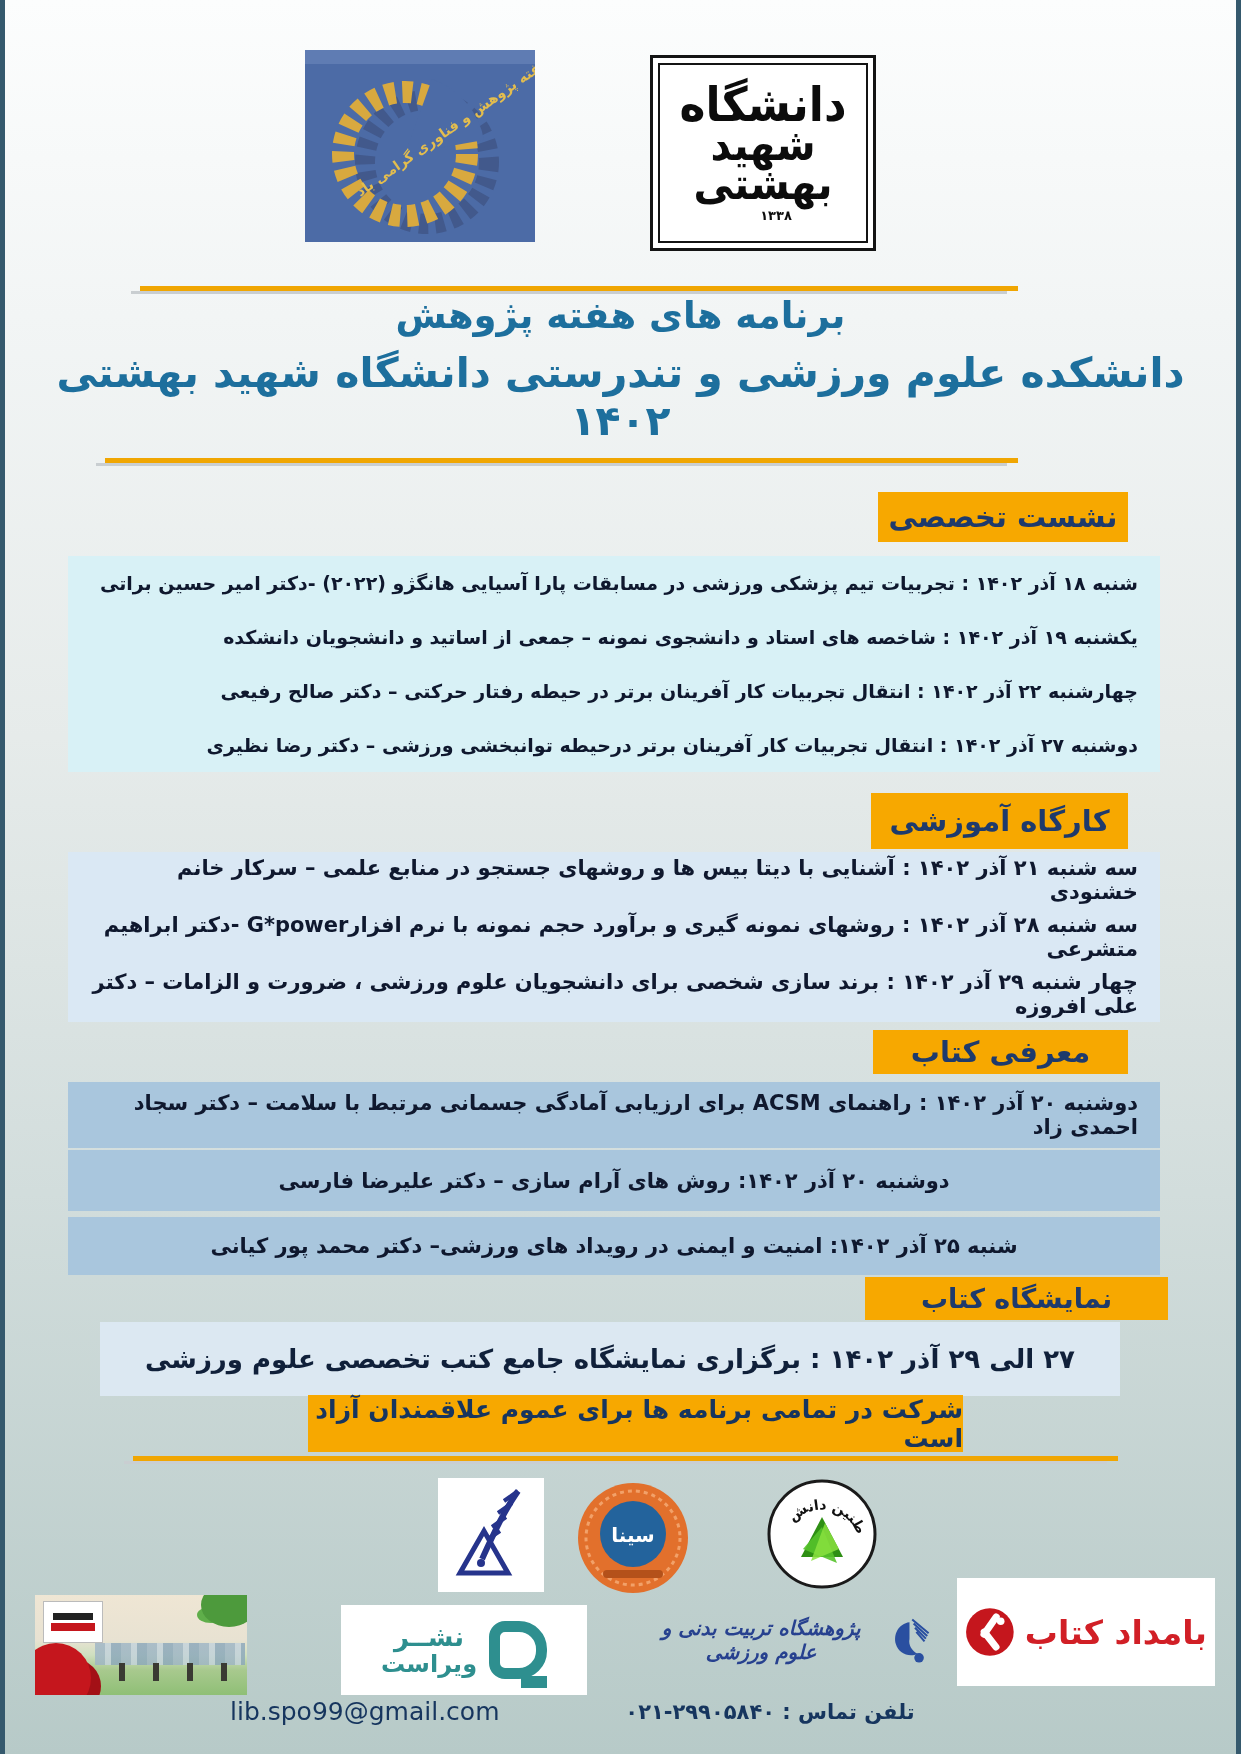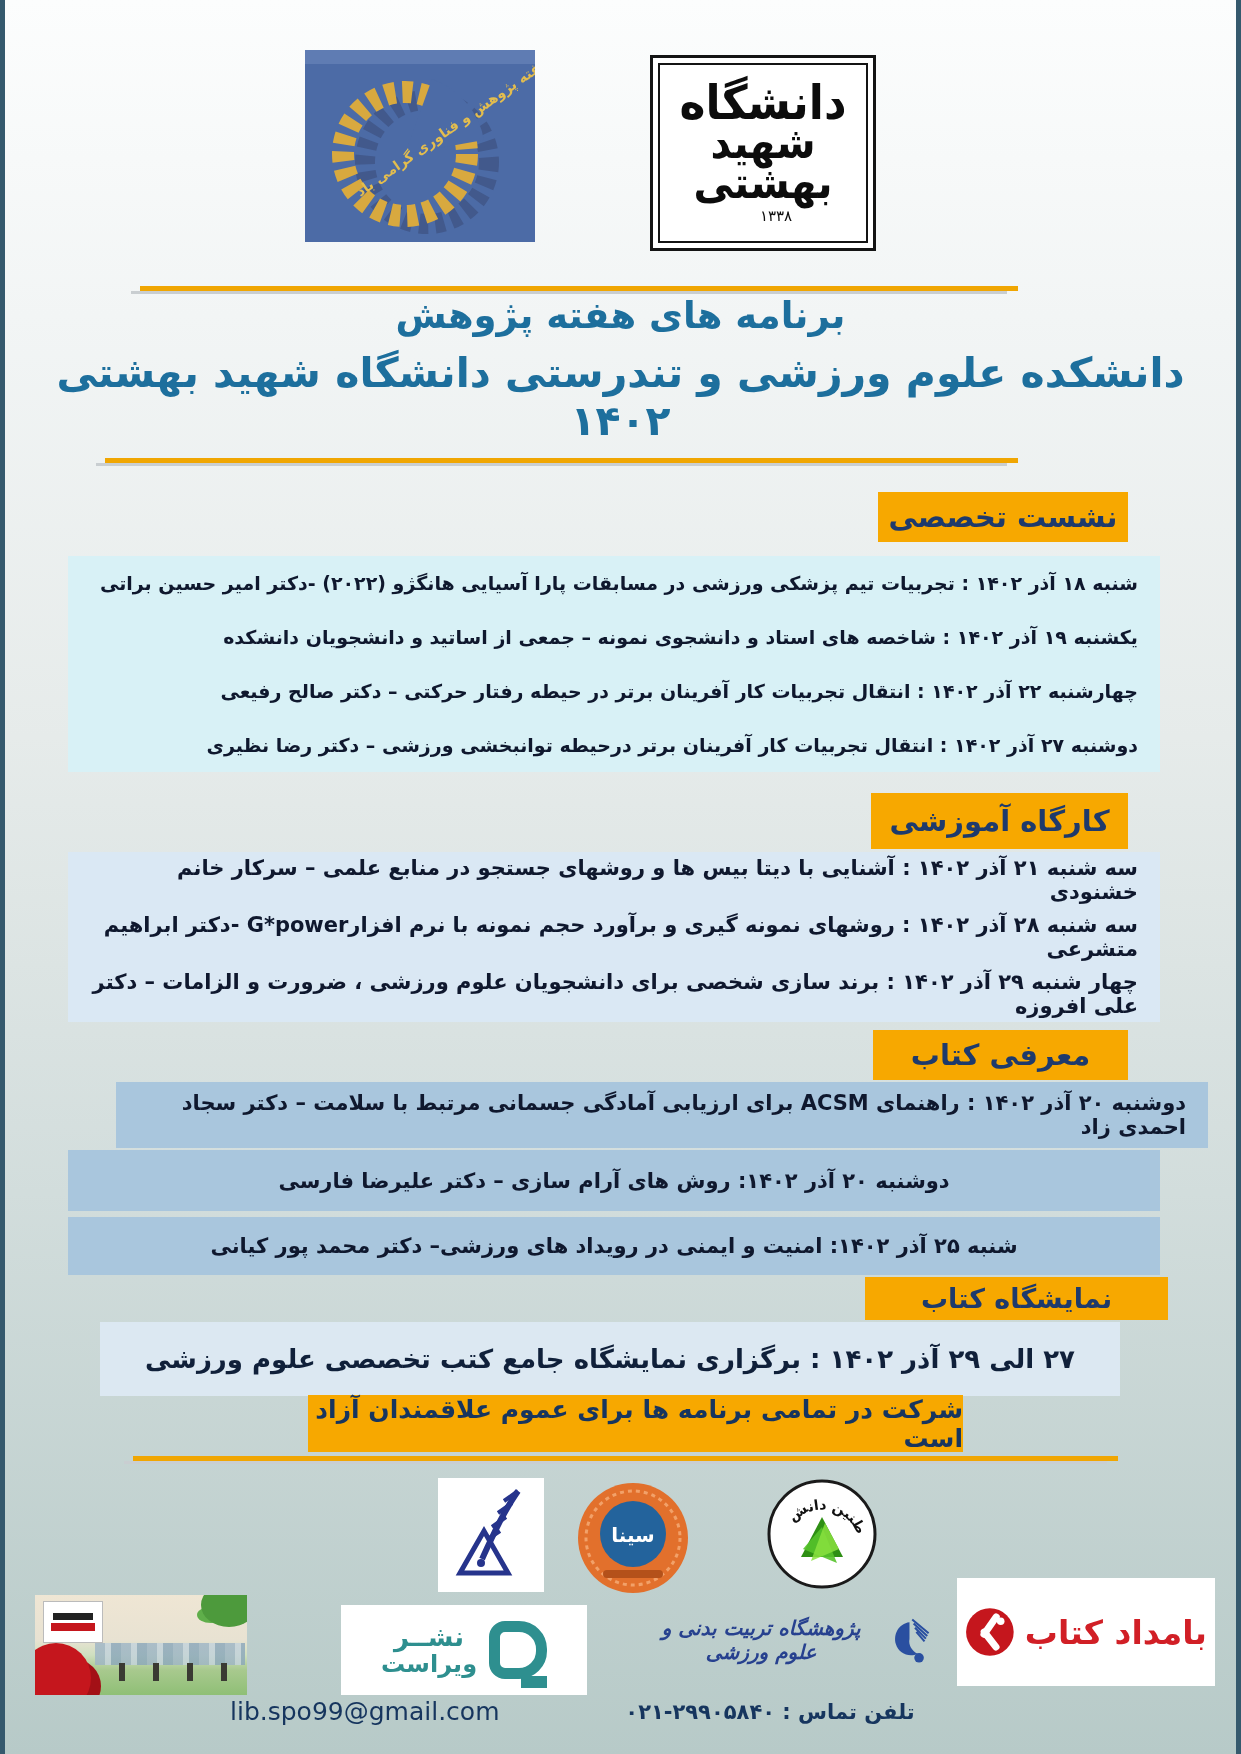--- a/index.html
+++ b/index.html
@@ -7,51 +7,51 @@
     background:linear-gradient(180deg,#fcfdfd 0%,#f2f5f5 18%,#e6ebea 42%,#d2dddc 68%,#b7cac8 100%);
     border-left:5px solid #35596d;border-right:5px solid #35596d;}
 
   
   .rw-logo{position:absolute;top:50px;left:300px;width:230px;height:192px;}
   .sbu-logo{position:absolute;top:55px;left:645px;width:226px;height:196px;background:#fff;
     border:3px solid #141414;box-shadow:inset 0 0 0 5px #fff,inset 0 0 0 7px #141414;
     display:flex;flex-direction:column;align-items:center;justify-content:center;box-sizing:border-box;}
   .sbu-line{font-weight:bold;color:#0c0c0c;line-height:0.98;transform:scaleY(1.08);}
   .sbu-l1{font-size:44px;} .sbu-l2{font-size:40px;}
-  .sbu-year{font-size:15px;color:#0c0c0c;margin-top:4px;font-weight:normal;margin-left:26px;}
+  .sbu-year{font-size:13px;color:#0c0c0c;margin-top:4px;font-weight:bold;margin-left:26px;}
 
   
   .divider{position:absolute;height:5px;background:#f0a602;box-shadow:-10px 4px 0 -1px #c9ced1;}
   .div-1{top:286px;left:135px;width:878px;}
   .div-2{top:458px;left:100px;width:913px;}
   .div-3{top:1456px;left:128px;width:985px;}
 
   
   .title-block{position:absolute;top:294px;left:0;width:100%;text-align:center;color:#1d6f9d;font-weight:bold;}
   .title-1{font-size:37px;}
   .title-2{font-size:41px;margin-top:12px;}
 
   
   .sec-header{position:absolute;background:#f7a800;color:#1e3a6c;font-weight:bold;
     display:flex;align-items:center;justify-content:center;}
   .sec-header-1{top:492px;left:873px;width:250px;height:50px;font-size:29px;}
   .sec-header-2{top:793px;left:866px;width:257px;height:56px;font-size:29px;}
-  .sec-header-3{top:1030px;left:868px;width:255px;height:50px;font-size:29px;}
+  .sec-header-3{top:1030px;left:868px;width:255px;height:44px;font-size:29px;}
   .sec-header-4{top:1277px;left:860px;width:303px;height:43px;font-size:27px;}
 
   
   .sec-body{position:absolute;left:63px;width:1092px;box-sizing:border-box;padding:0 22px;
     display:flex;flex-direction:column;justify-content:space-around;
     color:#0f182e;font-weight:bold;direction:rtl;}
   .sec-body-1{top:556px;height:216px;background:#d8f1f6;font-size:19px;}
   .sec-body-2{top:852px;height:170px;background:#dae8f4;font-size:21px;}
   .row{text-align:start;}
   .b3-row{position:absolute;left:63px;width:1092px;box-sizing:border-box;background:#a9c6dd;
     color:#0f182e;font-weight:bold;font-size:21px;direction:rtl;display:flex;align-items:center;}
-  .b3-r1{top:1082px;height:66px;padding:16px 22px;margin-left:48px;}
+  .b3-r1{top:1082px;height:66px;padding:16px 22px;}
   .b3-r2{top:1150px;height:61px;justify-content:center;}
   .b3-r3{top:1217px;height:58px;justify-content:center;}
   .sec-body-4{position:absolute;top:1322px;left:95px;width:1020px;height:74px;background:#dce8f2;
     color:#10203a;font-weight:bold;font-size:26px;direction:rtl;
     display:flex;align-items:center;justify-content:center;}
 
   
   .free-banner{position:absolute;top:1395px;left:303px;width:655px;height:57px;background:#f7a800;
     color:#17355f;font-size:25px;font-weight:bold;direction:rtl;
     display:flex;align-items:center;justify-content:center;}

